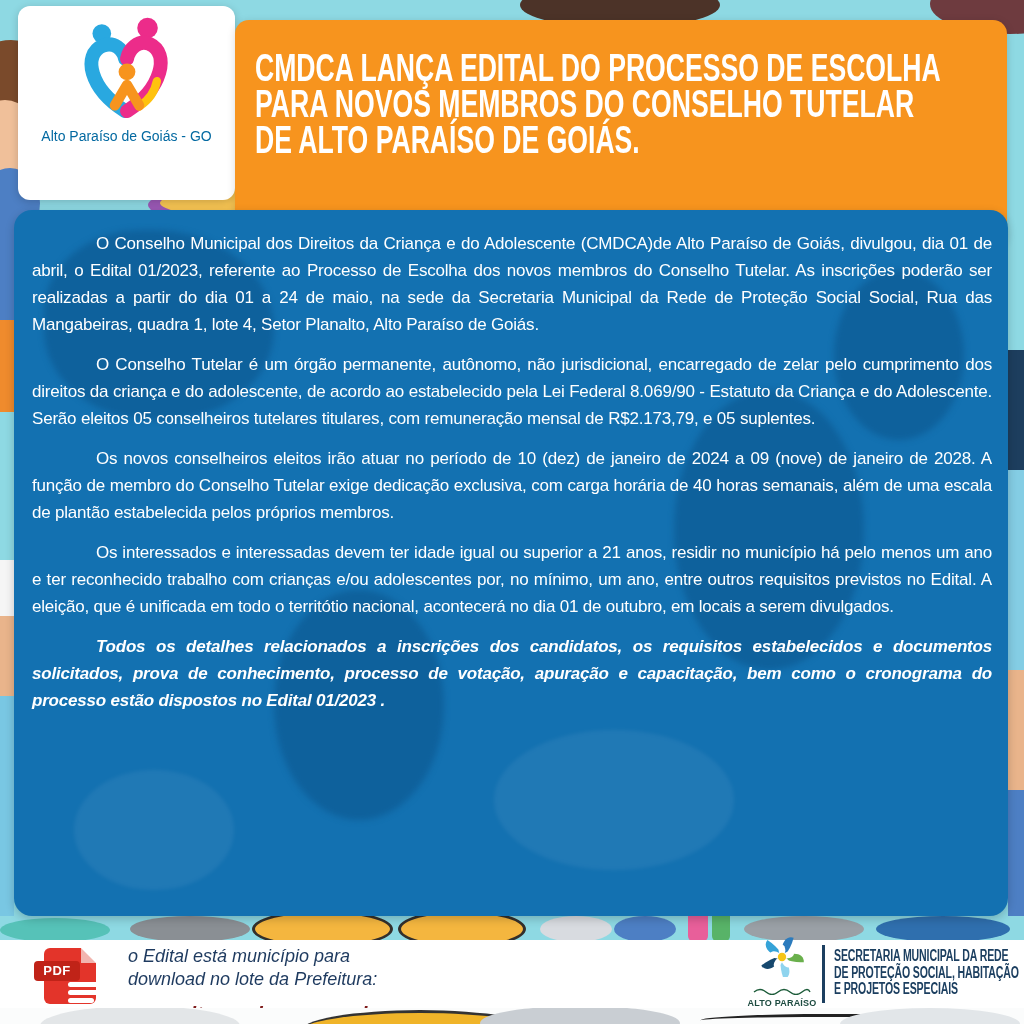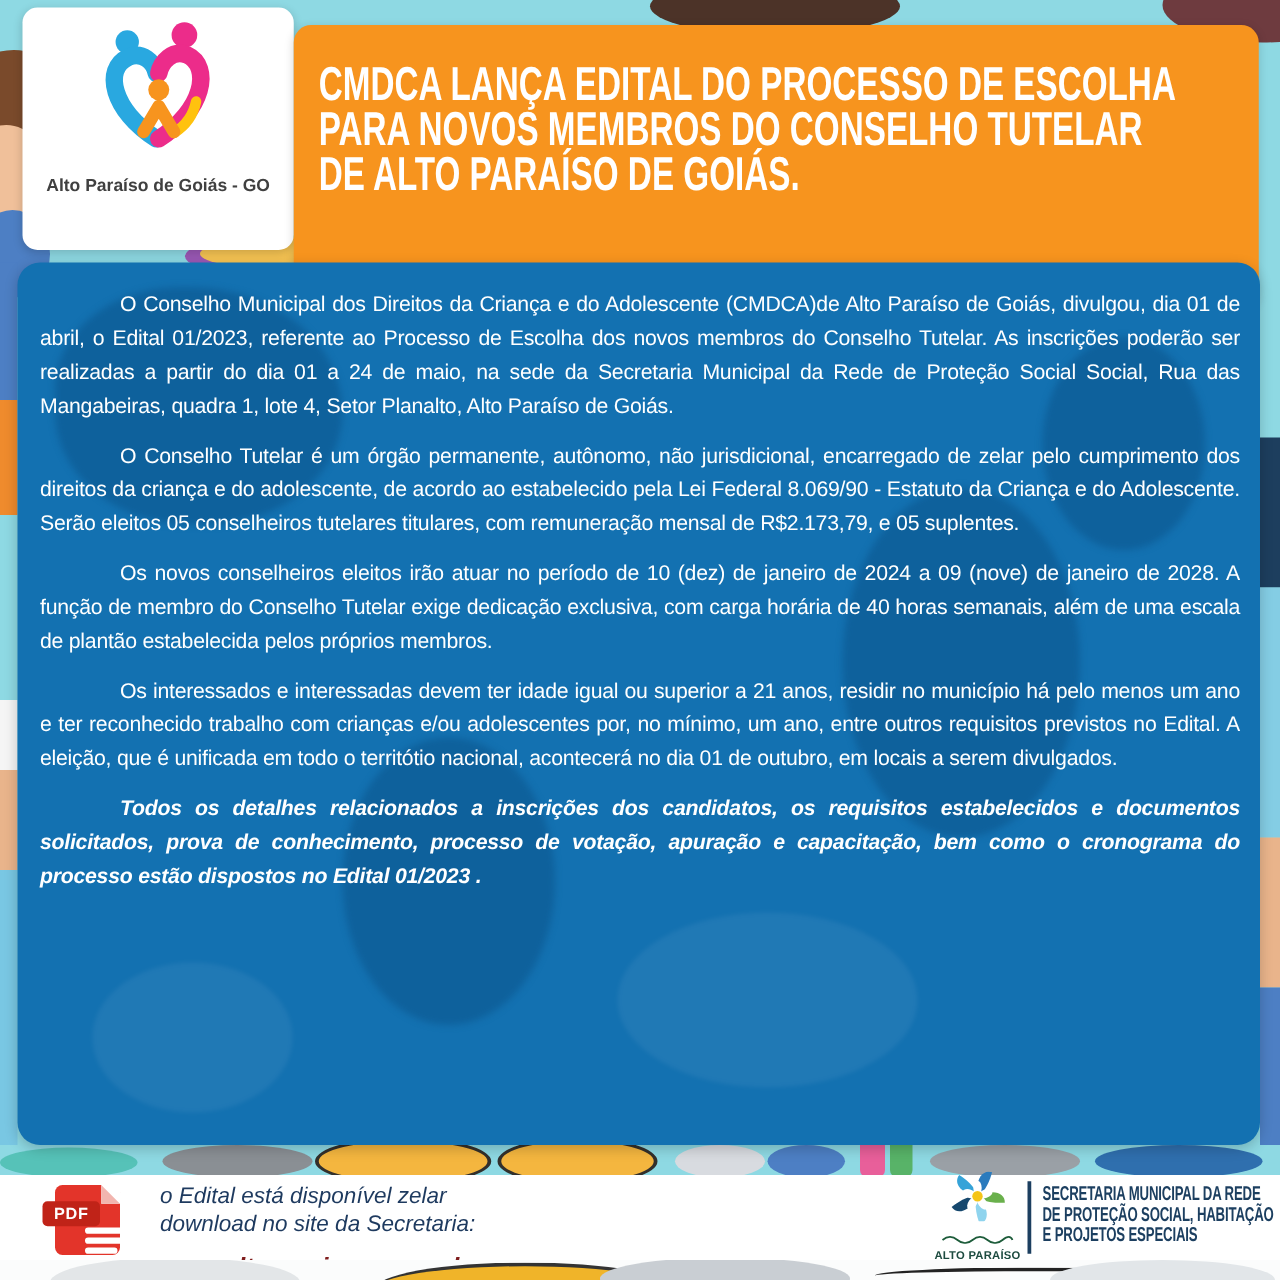--- a/index.html
+++ b/index.html
@@ -10,21 +10,21 @@
 
   
   .sky{position:absolute;left:0;top:0;width:1024px;height:940px;background:#8ed9e3;}
 
   
   .logo-card{position:absolute;left:18px;top:6px;width:217px;height:194px;background:#ffffff;
              border-radius:12px;box-shadow:0 2px 8px rgba(0,0,0,.18);
              display:flex;flex-direction:column;align-items:center;}
   .logo-card svg{margin-top:8px;}
   .wordmark{font-weight:bold;font-size:42px;line-height:40px;letter-spacing:-2px;margin-top:-4px;}
-  .card-subtitle{font-size:14px;color:#404040;margin-top:14px;font-weight:bold;}
+  .card-subtitle{font-size:14px;color:#0369a1;margin-top:2px;}
 
   
   .banner{position:absolute;left:235px;top:20px;width:772px;height:227px;background:#f7941e;
           border-radius:14px;box-shadow:0 2px 8px rgba(0,0,0,.15);padding:30px 0 0 20px;box-sizing:border-box;}
   .h-line{white-space:nowrap;font-weight:bold;color:#ffffff;font-size:38px;line-height:36px;
           transform:scaleX(0.70);transform-origin:left center;letter-spacing:0;}
 
   
   .panel{position:absolute;left:14px;top:210px;width:994px;height:706px;background:#1371b1;
          border-radius:18px;box-shadow:0 3px 10px rgba(0,0,0,.2);overflow:hidden;
@@ -140,22 +140,22 @@
       <div class="pdf-doc">
         <div class="pdf-fold"></div>
         <div class="pdf-line" style="top:34px;width:34px;"></div>
         <div class="pdf-line" style="top:42px;width:34px;"></div>
         <div class="pdf-line" style="top:50px;width:26px;"></div>
       </div>
       <div class="pdf-ribbon">PDF</div>
     </div>
 
     <div class="note">
-      <div>o Edital está disponível zelar</div>
-      <div>download no site da Secretaria:</div>
+      <div>o Edital está município para</div>
+      <div>download no lote da Prefeitura:</div>
       <div class="note-link">www.altoparaiso.go.gov.br</div>
     </div>
 
     <div class="muni">
       <svg width="54" height="40" viewBox="0 0 64 48">
         <g transform="translate(0,-8)">
           <g transform="rotate(0,32,32)">
               <path d="M32,30 C30,14 38,6 46,9 C44,17 40,25 35,31 Z" fill="#2b7bbd"></path>
             </g>
           <g transform="rotate(72,32,32)">

